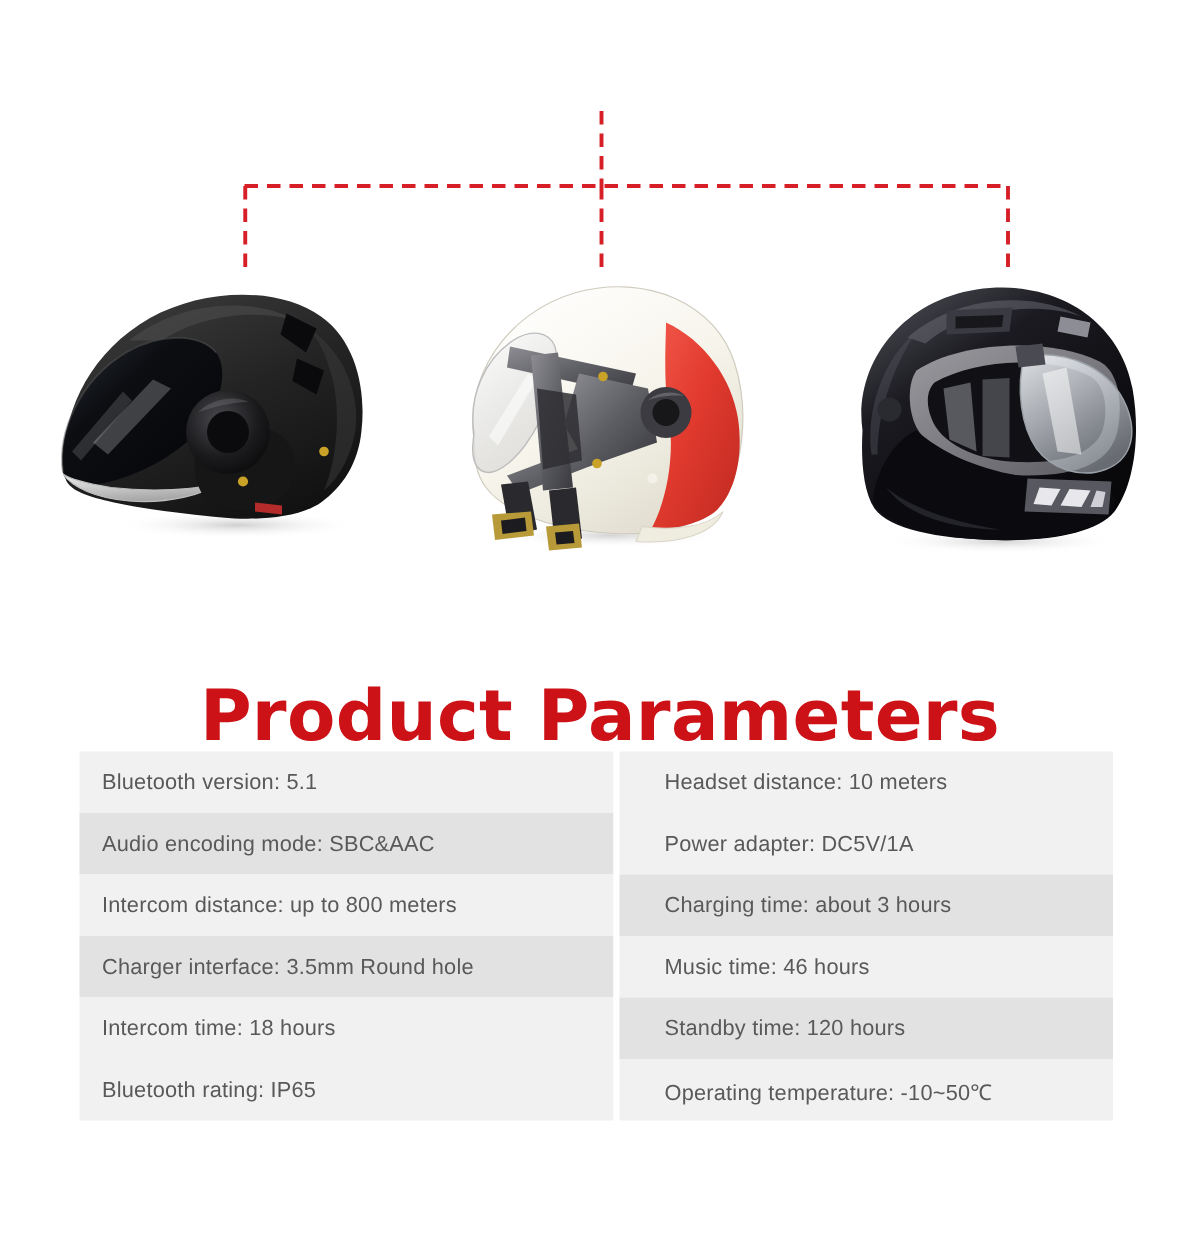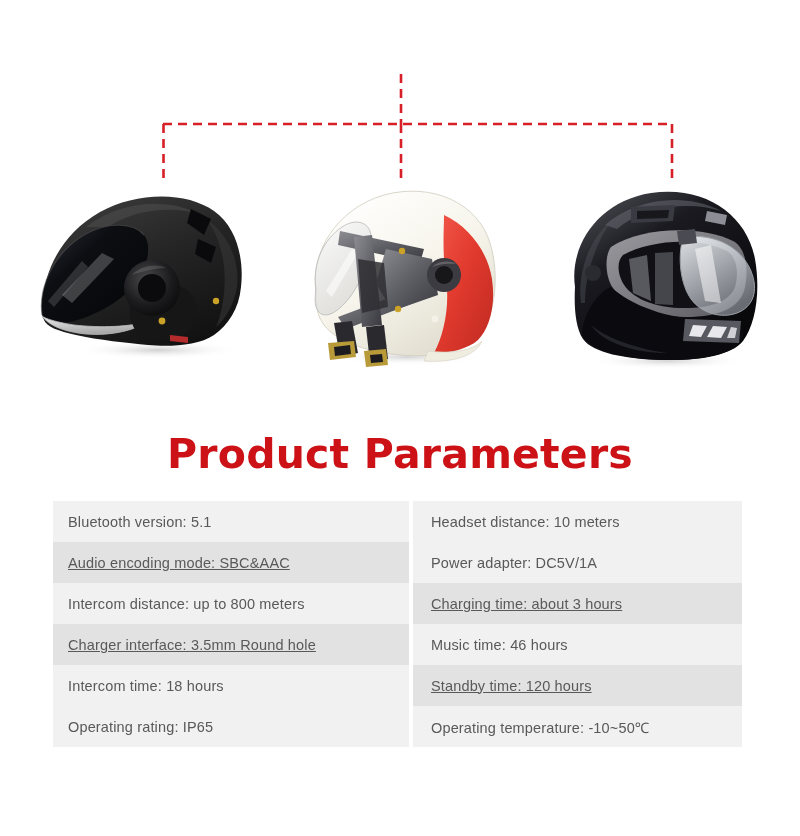--- a/index.html
+++ b/index.html
@@ -33,22 +33,22 @@
     font-weight: bold;
     letter-spacing: 0.2px;
     white-space: nowrap;
   }
   #title-main {
     top: 16px;
     font-size: 35px;
     line-height: 44px;
   }
   #title-params {
-    top: 432px;
-    font-size: 41px;
+    top: 456px;
+    font-size: 47px;
     line-height: 44px;
   }
 
   
   .bracket {
     position: absolute;
     left: 0;
     top: 0;
     width: 800px;
     height: 200px;
@@ -100,22 +100,22 @@
     padding-left: 15px;
     box-sizing: border-box;
     color: #595959;
     font-size: 14.5px;
     font-family: "Liberation Sans", sans-serif;
     font-weight: 400;
     letter-spacing: 0.15px;
     white-space: nowrap;
   }
   .param-row.shade-a { background: #f1f1f1; }
-  .param-row.shade-b { background: #e2e2e2; text-decoration: underline; }
-  #params-col-right .param-row { padding-left: 18px; }
+  .param-row.shade-b { background: #e2e2e2; }
+  #params-col-right .param-row { padding-left: 30px; }
 </style>
 </head>
 <body>
 
 <div class="page">
 
 
   <svg class="bracket" viewBox="0 0 800 200" xmlns="http://www.w3.org/2000/svg">
     <g stroke="#d61f26" stroke-width="2.6" fill="none" stroke-dasharray="9 6">
       <line x1="401" y1="74" x2="401" y2="124"></line>
@@ -335,21 +335,21 @@
 
   <div class="heading" id="title-params">Product Parameters</div>
 
   <div class="params-table">
     <div class="params-col" id="params-col-left">
       <div class="param-row shade-a">Bluetooth version: 5.1</div>
       <div class="param-row shade-b">Audio encoding mode: SBC&amp;AAC</div>
       <div class="param-row shade-a">Intercom distance: up to 800 meters</div>
       <div class="param-row shade-b">Charger interface: 3.5mm Round hole</div>
       <div class="param-row shade-a">Intercom time: 18 hours</div>
-      <div class="param-row shade-a">Operating rating: IP65</div>
+      <div class="param-row shade-a">Bluetooth rating: IP65</div>
     </div>
 
     <div class="params-col" id="params-col-div"></div>
 
     <div class="params-col" id="params-col-right">
       <div class="param-row shade-a">Headset distance: 10 meters</div>
       <div class="param-row shade-a">Power adapter: DC5V/1A</div>
       <div class="param-row shade-b">Charging time: about 3 hours</div>
       <div class="param-row shade-a">Music time: 46 hours</div>
       <div class="param-row shade-b">Standby time: 120 hours</div>

